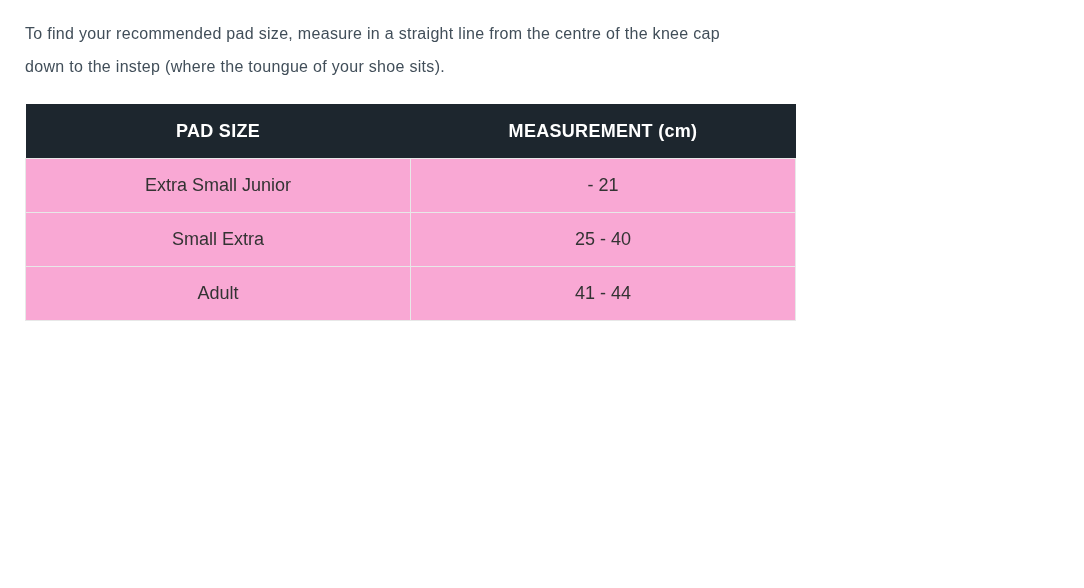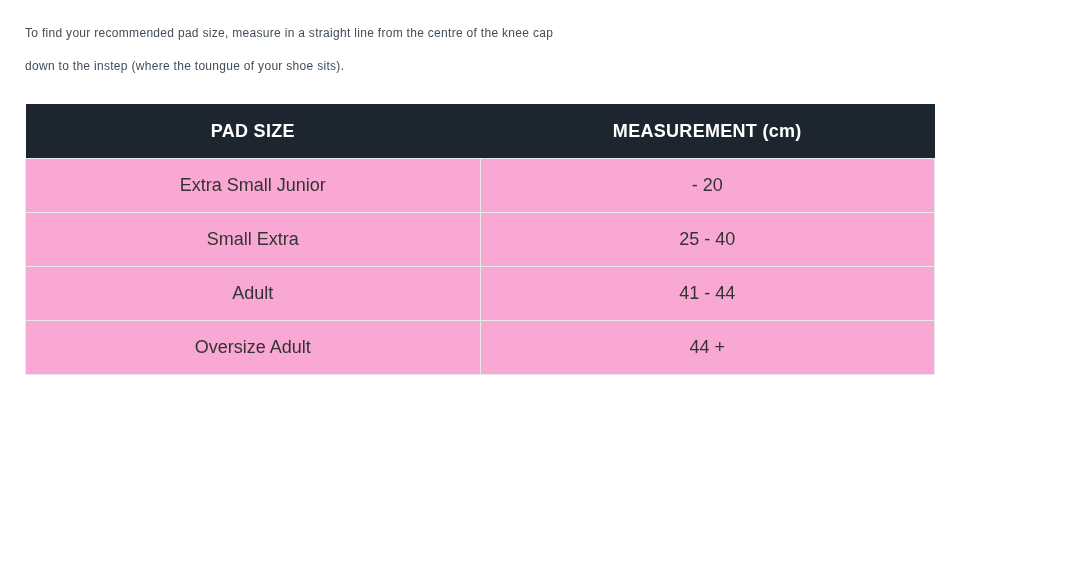--- a/index.html
+++ b/index.html
@@ -13,31 +13,31 @@
     height: 588px;
     overflow: hidden;
     position: relative;
   }
   .intro {
     margin: 0;
     position: absolute;
     left: 25px;
     top: 17px;
     width: 1050px;
-    font-size: 12px;
+    font-size: 16px;
     line-height: 33px;
     letter-spacing: 0.3px;
     color: var(--intro-color, #414e59);
     white-space: pre-line;
   }
   .sizing-table {
     position: absolute;
     left: 25px;
     top: 104px;
-    width: 910px;
+    width: 771px;
     border-collapse: collapse;
     table-layout: fixed;
   }
   .sizing-table th {
     background: var(--header-bg, #1d262e);
     color: var(--header-text, #ffffff);
     font-size: 18px;
     font-weight: bold;
     letter-spacing: 0.3px;
     height: 54px;
@@ -65,34 +65,30 @@
 <table class="sizing-table">
   <thead>
     <tr>
       <th>PAD SIZE</th>
       <th>MEASUREMENT (cm)</th>
     </tr>
   </thead>
   <tbody>
   <tr>
     <td>Extra Small Junior</td>
-    <td>- 20</td>
+    <td>- 21</td>
   </tr>
 
   <tr>
     <td>Small Extra</td>
     <td>25 - 40</td>
   </tr>
 
 
 
 
   <tr>
     <td>Adult</td>
     <td>41 - 44</td>
   </tr>
 
-  <tr>
-    <td>Oversize Adult</td>
-    <td>44 +</td>
-  </tr>
 </tbody>
 </table>
 
 </body></html>

